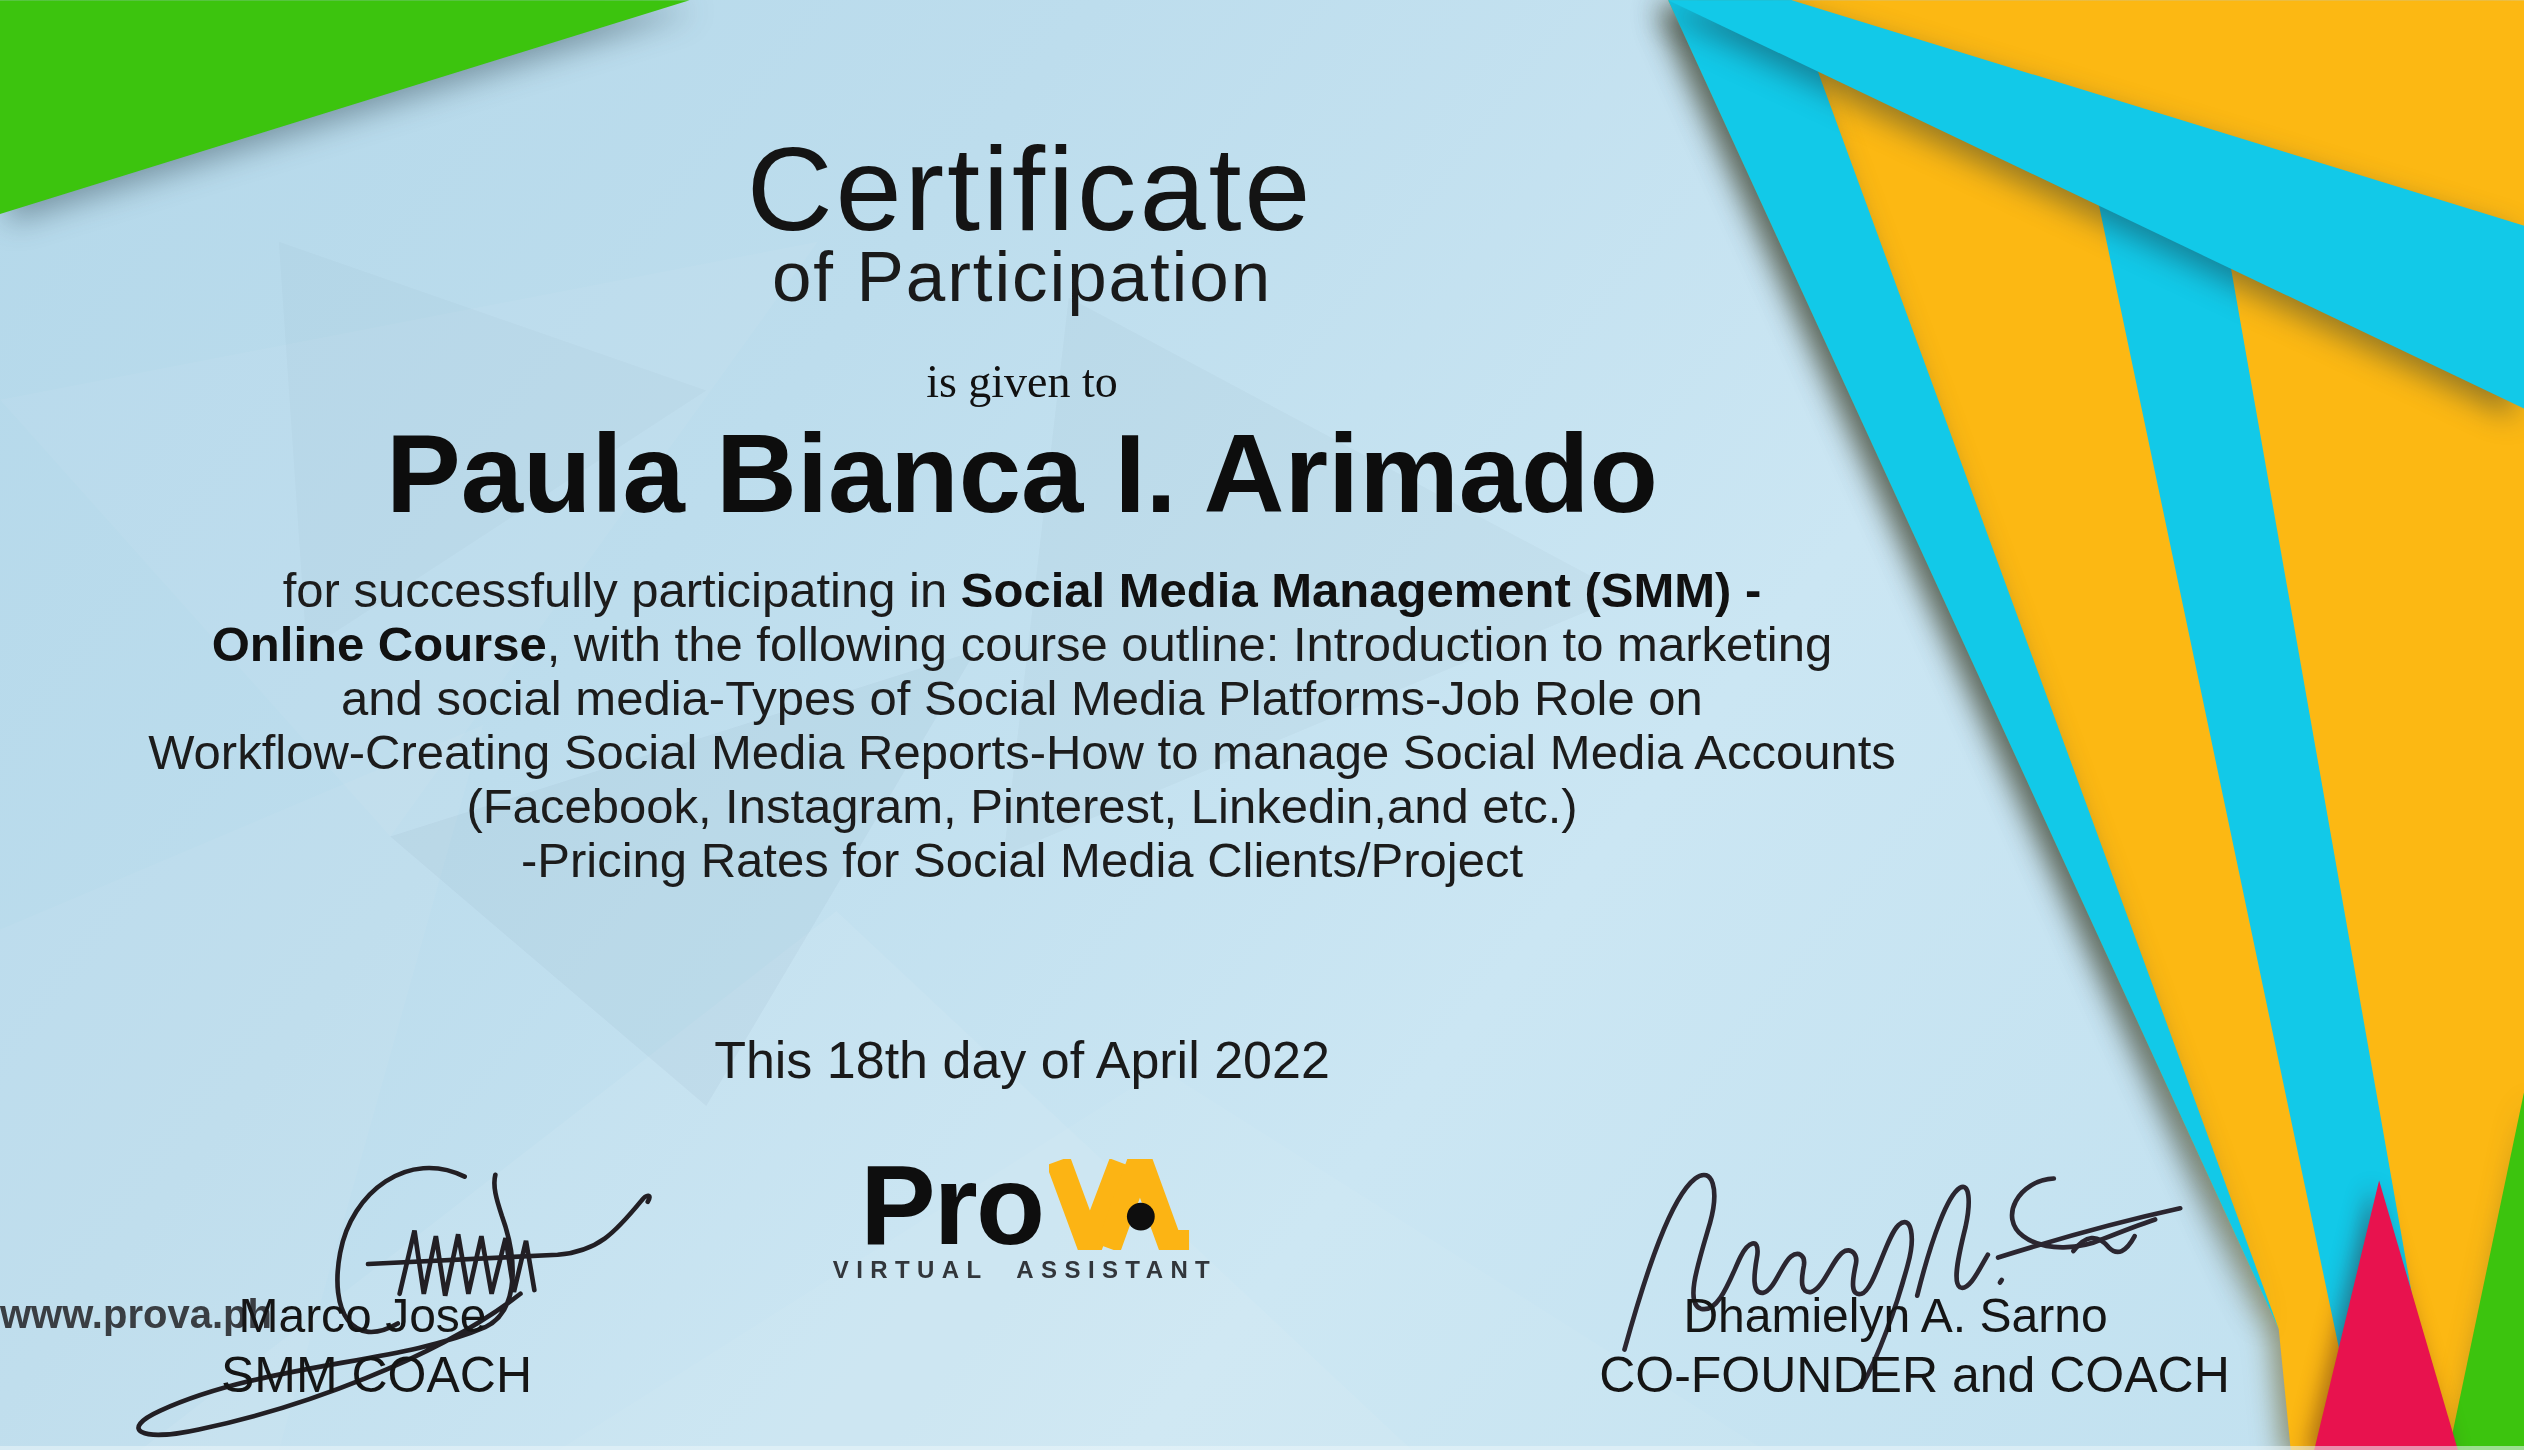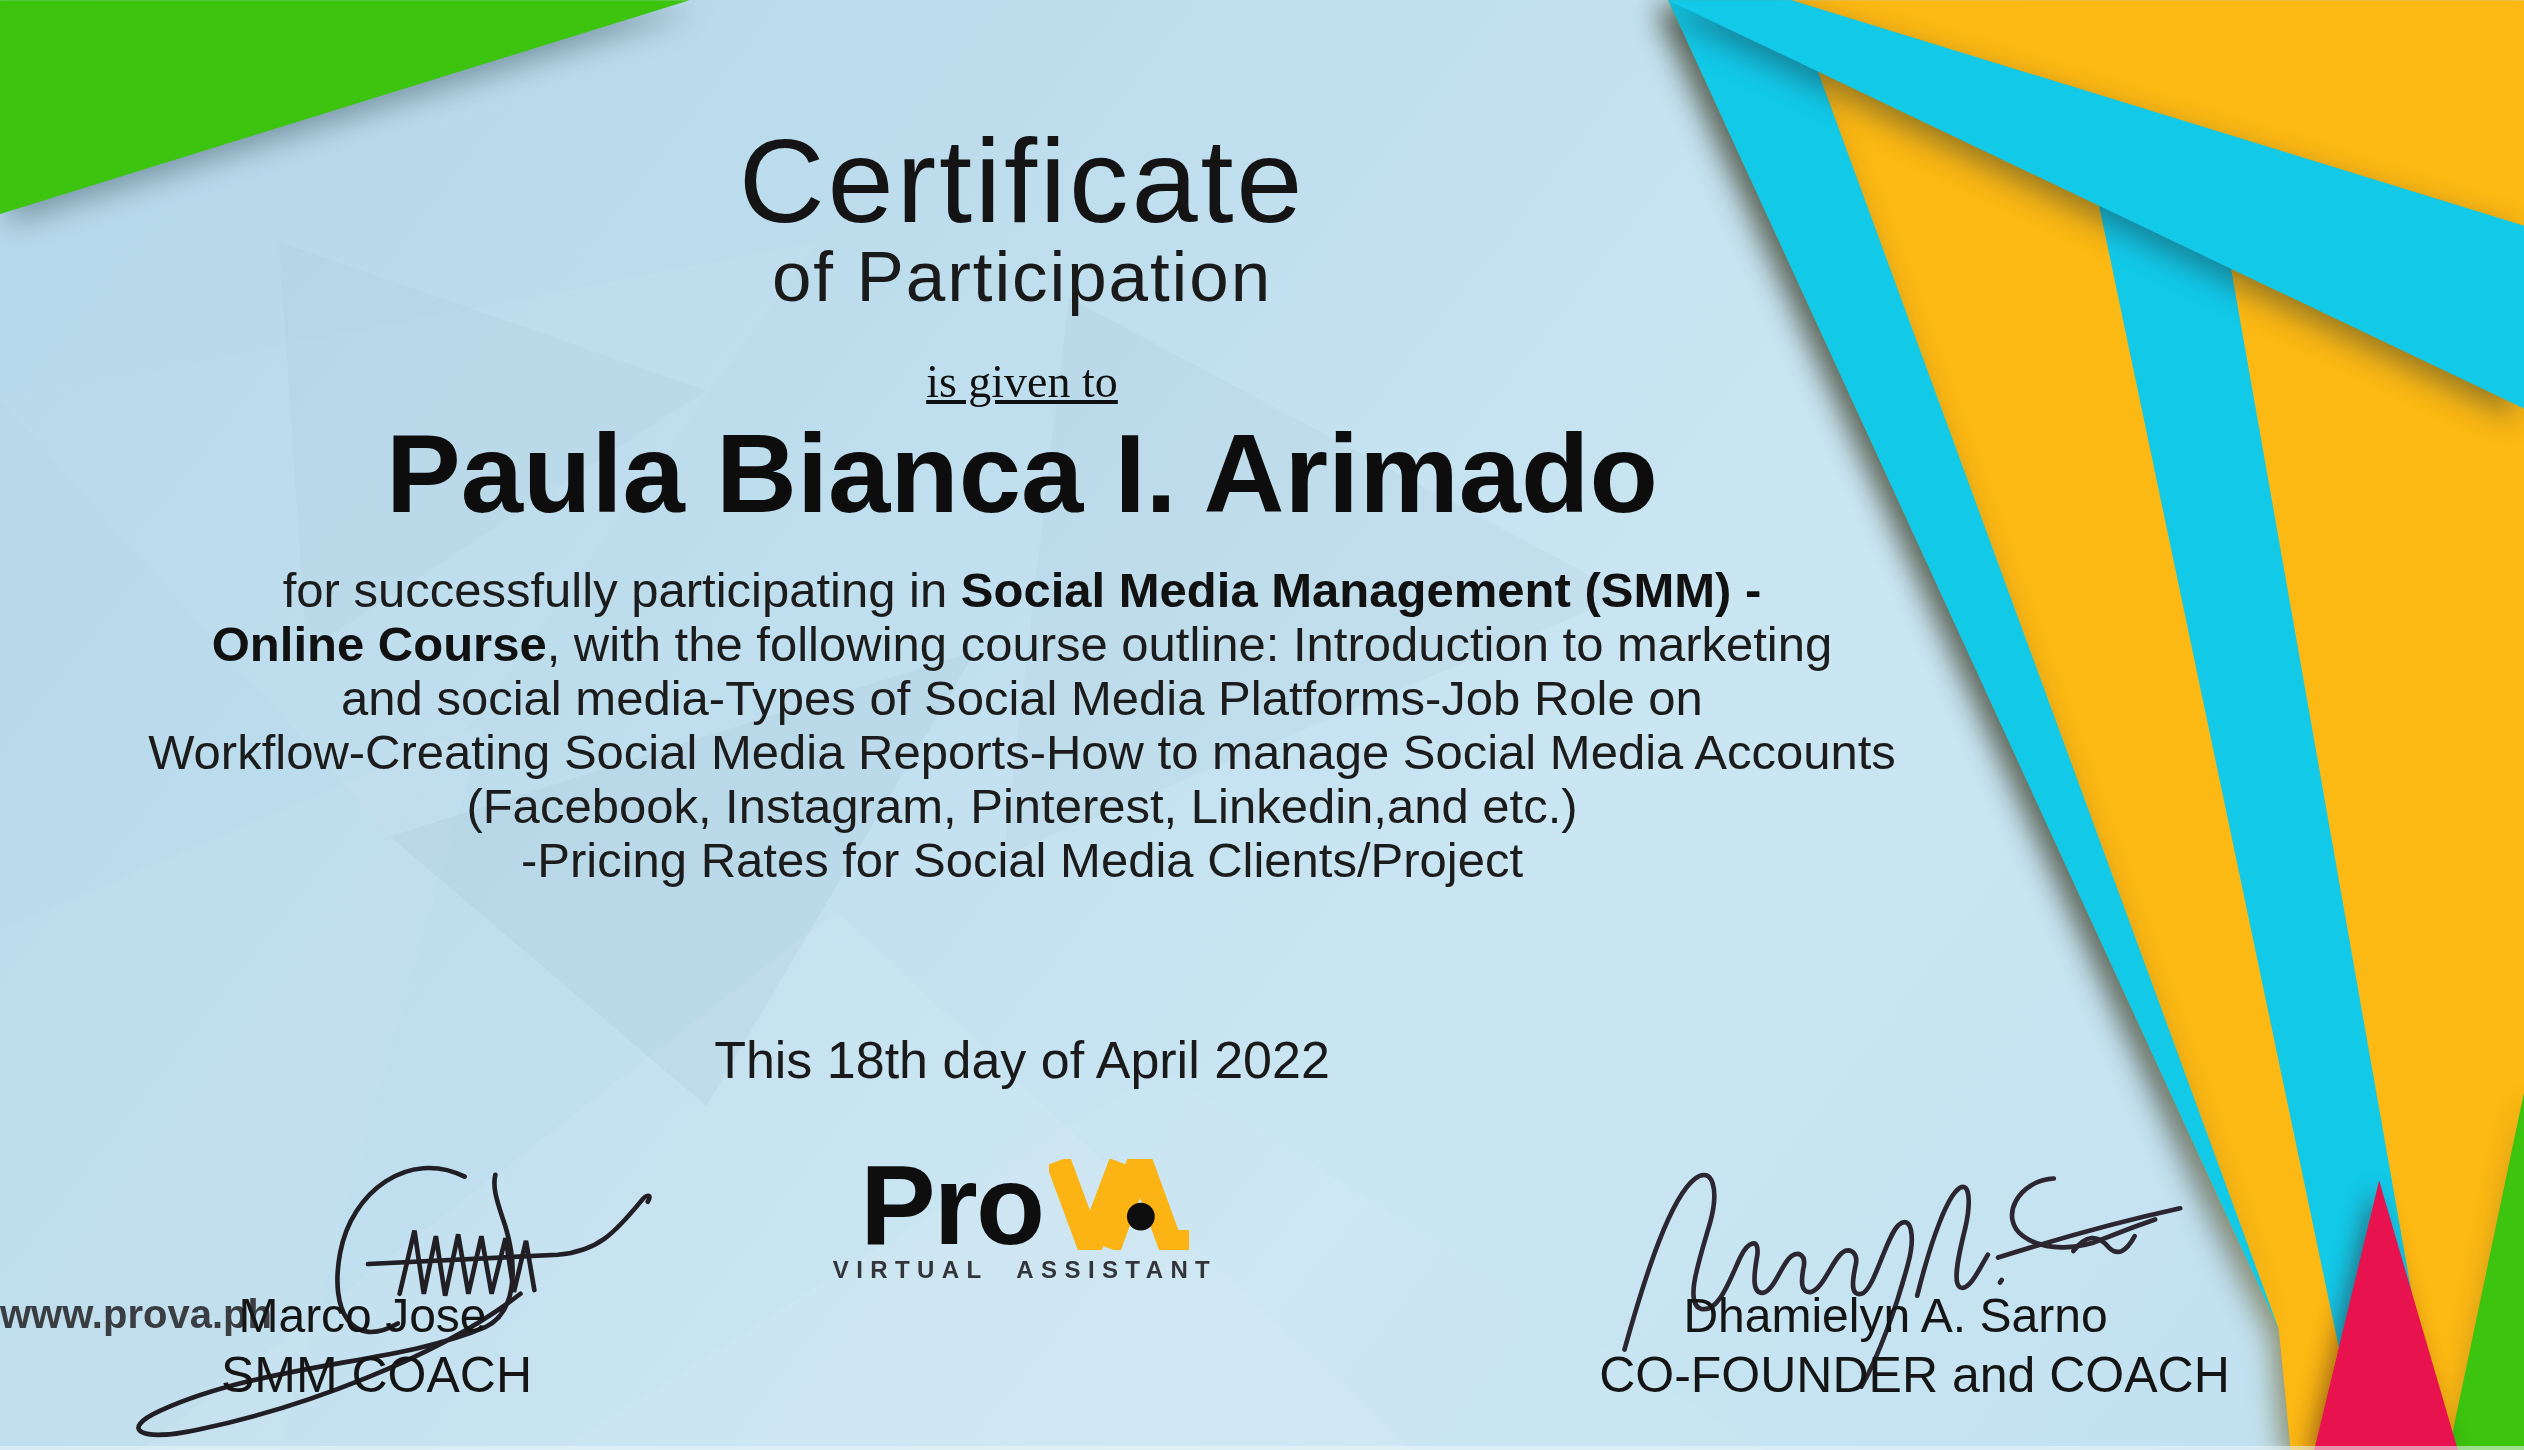--- a/index.html
+++ b/index.html
@@ -6,23 +6,23 @@
   .stage{
     position:relative;
     width:2525px;height:1451px;
     overflow:hidden;
     background:linear-gradient(128deg,#b4d8ea 0%,#bddded 30%,#cbe6f3 62%,#c0e0ef 100%);
     font-family:"Liberation Sans","DejaVu Sans",sans-serif;
     color:#161616;
   }
   .facets,.deco,.sig{position:absolute;left:0;top:0;width:2525px;height:1451px;pointer-events:none;}
   .txt{position:absolute;left:0;width:2044px;text-align:center;white-space:nowrap;}
-  .title{top:112px;font-size:119px;letter-spacing:2.8px;color:#141414;}
+  .title{top:120px;font-size:119px;letter-spacing:2.8px;color:#141414;margin-left:8px;}
   .subtitle{top:236px;font-size:71px;letter-spacing:1.9px;color:#1a1a1a;}
-  .given{top:355px;font-size:46px;font-family:"Liberation Serif","DejaVu Serif",serif;color:#111;text-decoration:underline;}
+  .given{top:355px;font-size:46px;font-family:"Liberation Serif","DejaVu Serif",serif;color:#111;}
   .name{top:409px;font-size:112px;font-weight:700;color:#0d0d0d;}
   .bodyblock{top:563px;font-size:49px;line-height:54px;color:#1c1c1c;}
   .bodyblock b{font-weight:700;color:#111;}
   .date{top:1030px;font-size:52px;color:#1a1a1a;}
   .logo{position:absolute;left:0;top:1152px;width:2050px;text-align:center;}
   .logorow{display:inline-flex;align-items:flex-end;height:100px;}
   .logoword{font-size:113px;font-weight:800;letter-spacing:-1.9px;color:#0e0e0e;line-height:93px;}
   .va-mark{margin-left:5.6px;margin-bottom:1.9px;}
   .tagline{position:absolute;left:0;top:1256px;width:2050px;text-align:center;
            font-size:24px;font-weight:700;letter-spacing:7.4px;word-spacing:15px;color:#32363b;}

